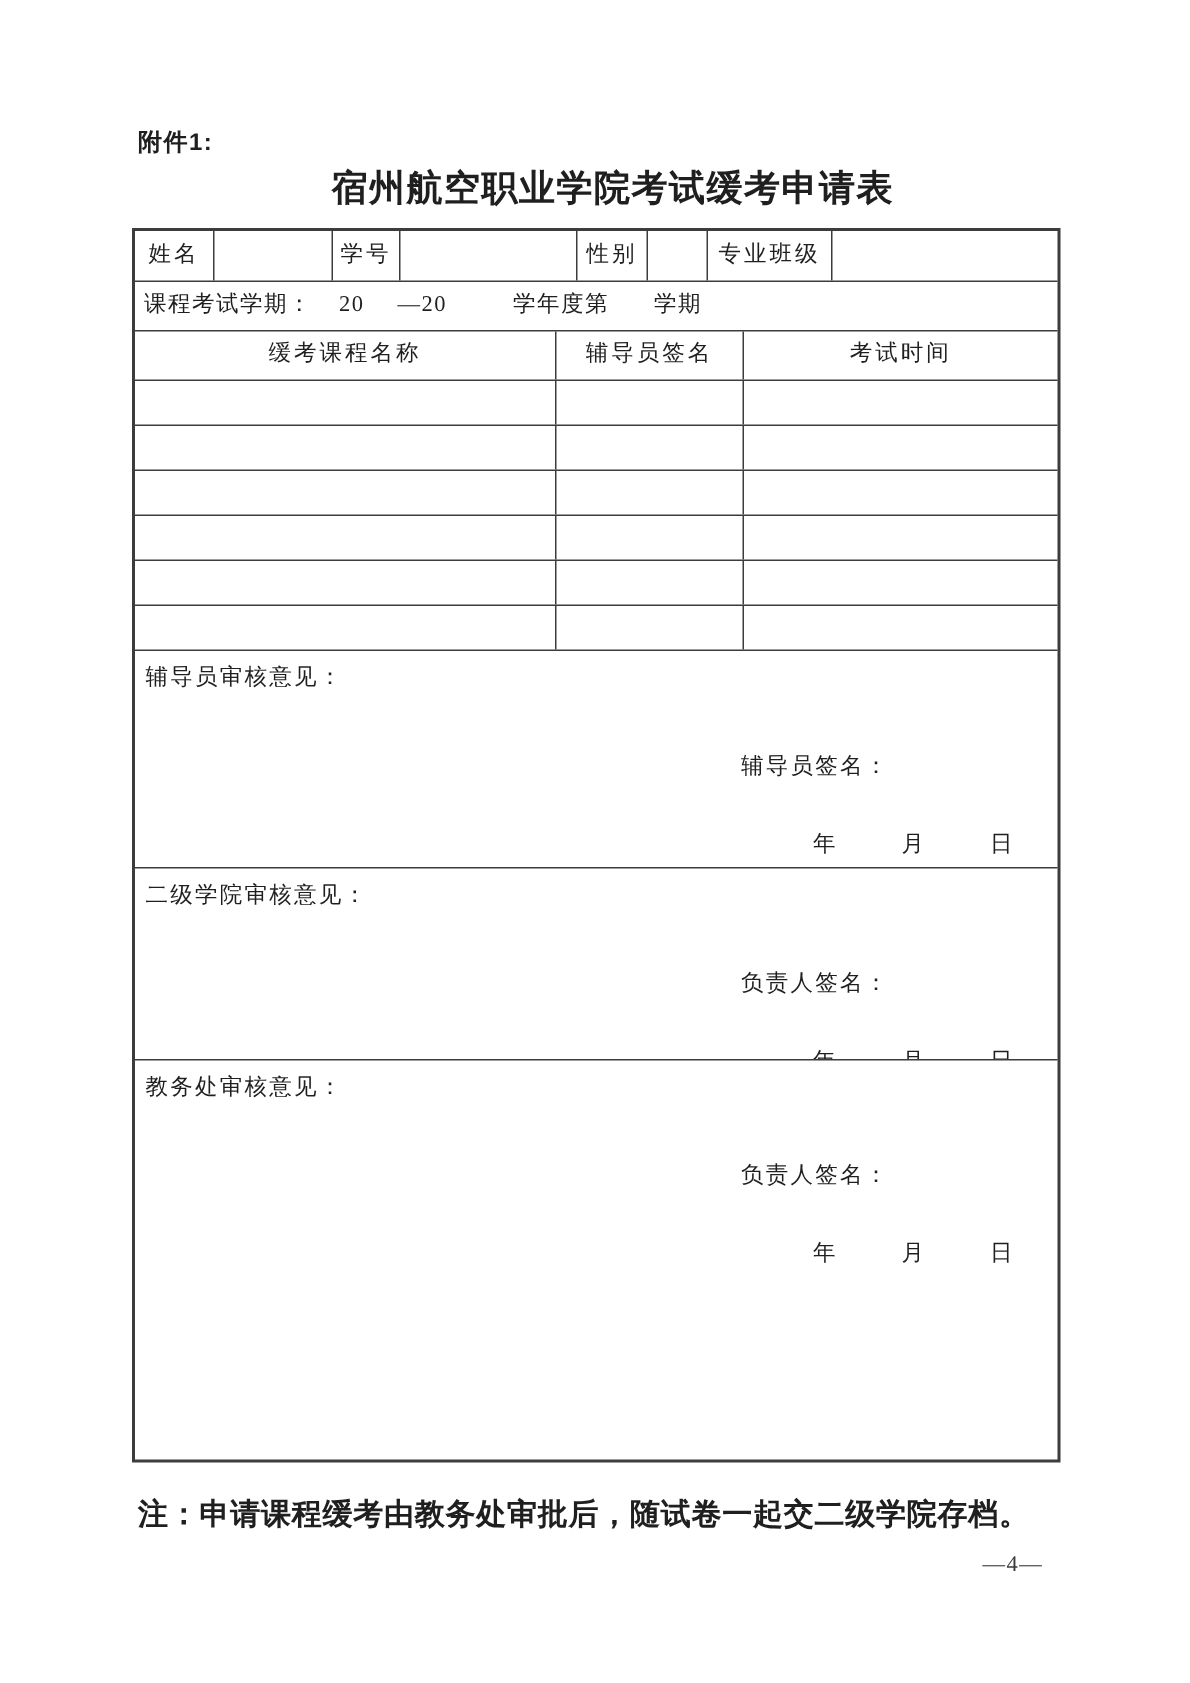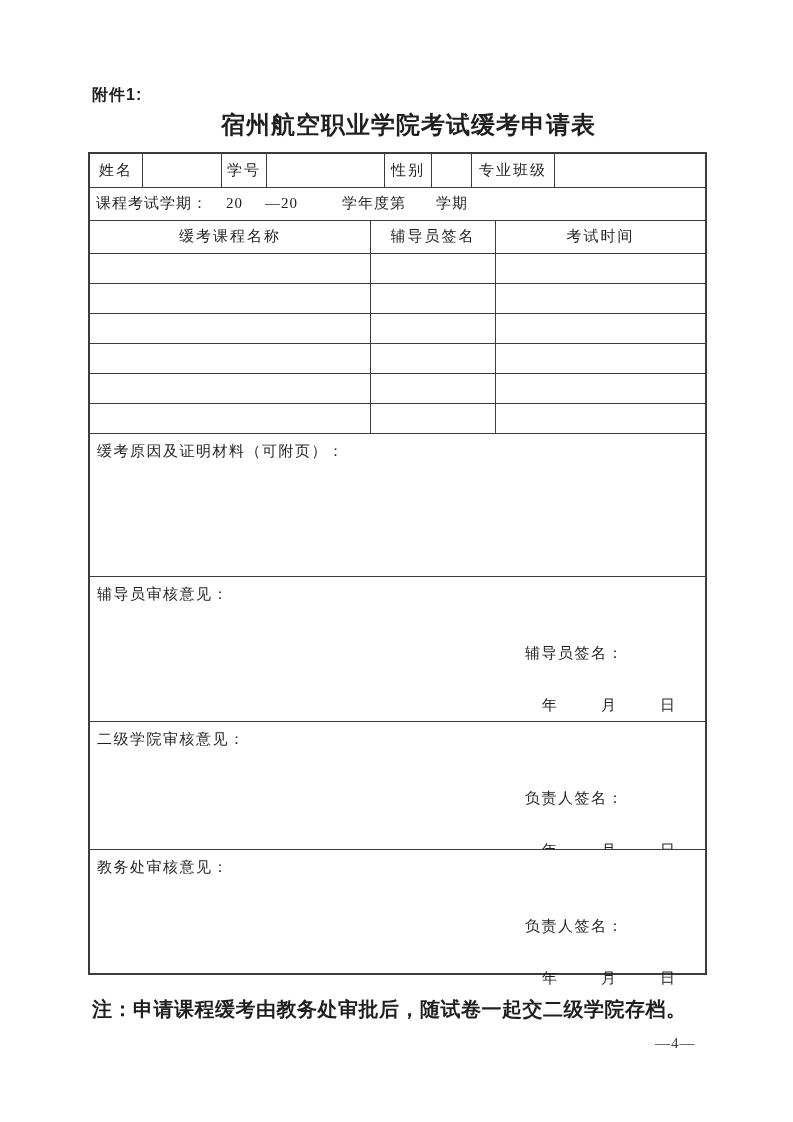--- a/index.html
+++ b/index.html
@@ -62,21 +62,21 @@
   .row-reason { height:143px; }
   .row-reason .cell { width:100%; padding:8px 8px 0 7px; letter-spacing:1.5px; }
 
   
   .review { display:flex; flex-direction:column; }
   .review .cell { width:100%; display:flex; flex-direction:column;gap:20px; }
   .rev-counselor { height:145px; }
   .rev-college  { height:128px; }
   .review-label { padding:8px 8px 0 7px; letter-spacing:1.5px; }
   .review-spacer { flex:1; }
-  .sig-line { text-align:right; padding-right:81px; letter-spacing:1.5px; }
+  .sig-line { text-align:right; padding-right:112px; letter-spacing:1.5px; }
   .date-line { text-align:right; padding-right:30px; margin-top:13px; padding-bottom:13px; letter-spacing:0; }
   .date-line .gap { margin-left:44px; }
 
   .foot-note {
     position:absolute; left:92px; top:996px;
     font-family:"Liberation Sans","DejaVu Sans",sans-serif;
     font-weight:bold; font-size:20px; letter-spacing:0.5px;
   }
   .page-number {
     position:absolute; top:1035px; left:655px;
@@ -151,25 +151,20 @@
           <div class="cell c2"></div>
           <div class="cell c3 last"></div>
         </div>
         <div class="t-row course-row">
           <div class="cell c1"></div>
           <div class="cell c2"></div>
           <div class="cell c3 last"></div>
         </div>
       </div>
 
-    <div class="t-row row-reason">
-      <div class="cell last">
-        <span>缓考原因及证明材料（可附页）：</span>
-      </div>
-    </div>
 
     <div class="t-row review rev-counselor">
       <div class="cell last">
         <div class="review-label">辅导员审核意见：</div>
         <div class="review-spacer"></div>
         <div class="sig-line">辅导员签名：</div>
         <div class="date-line">
           <span>年</span><span class="gap">月</span><span class="gap">日</span>
         </div>
       </div>

